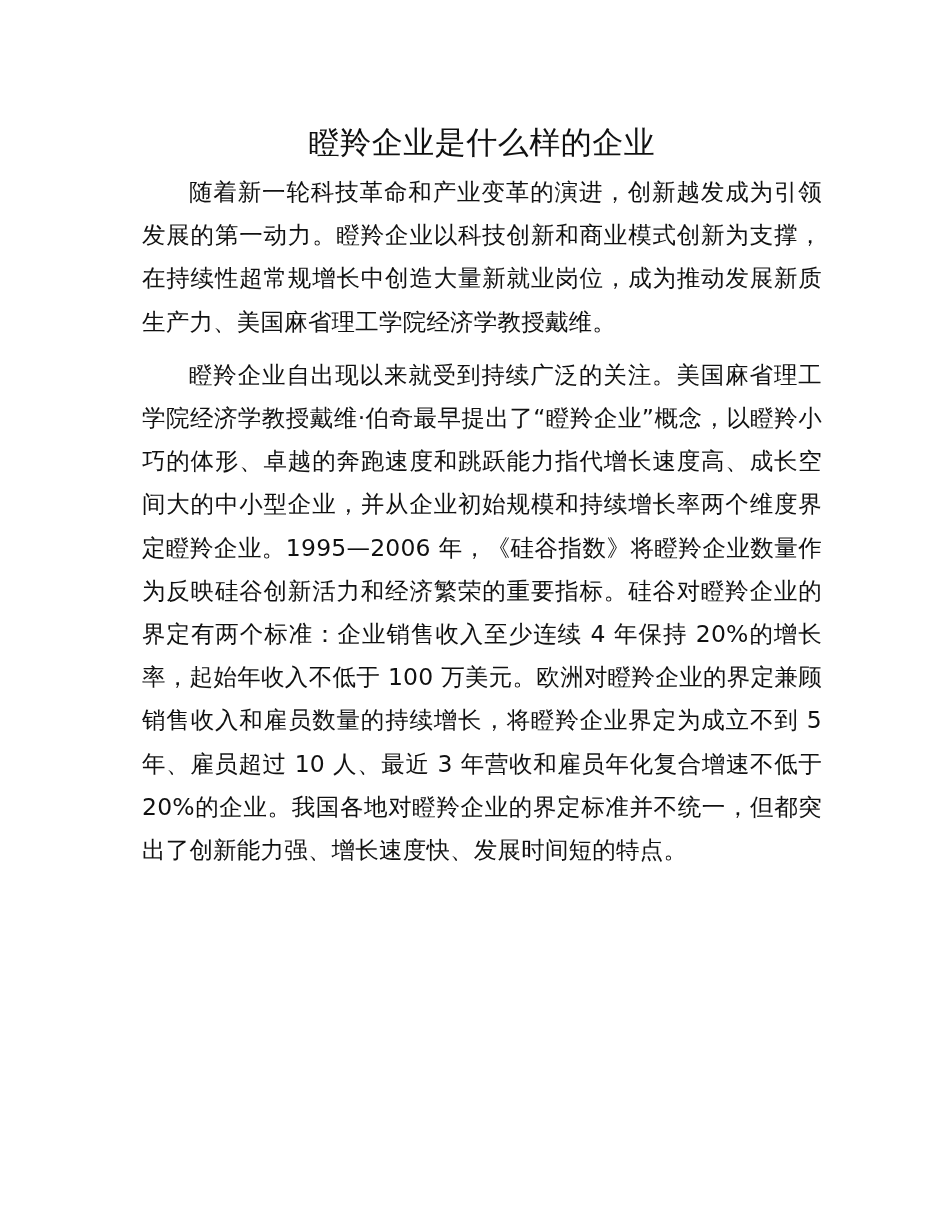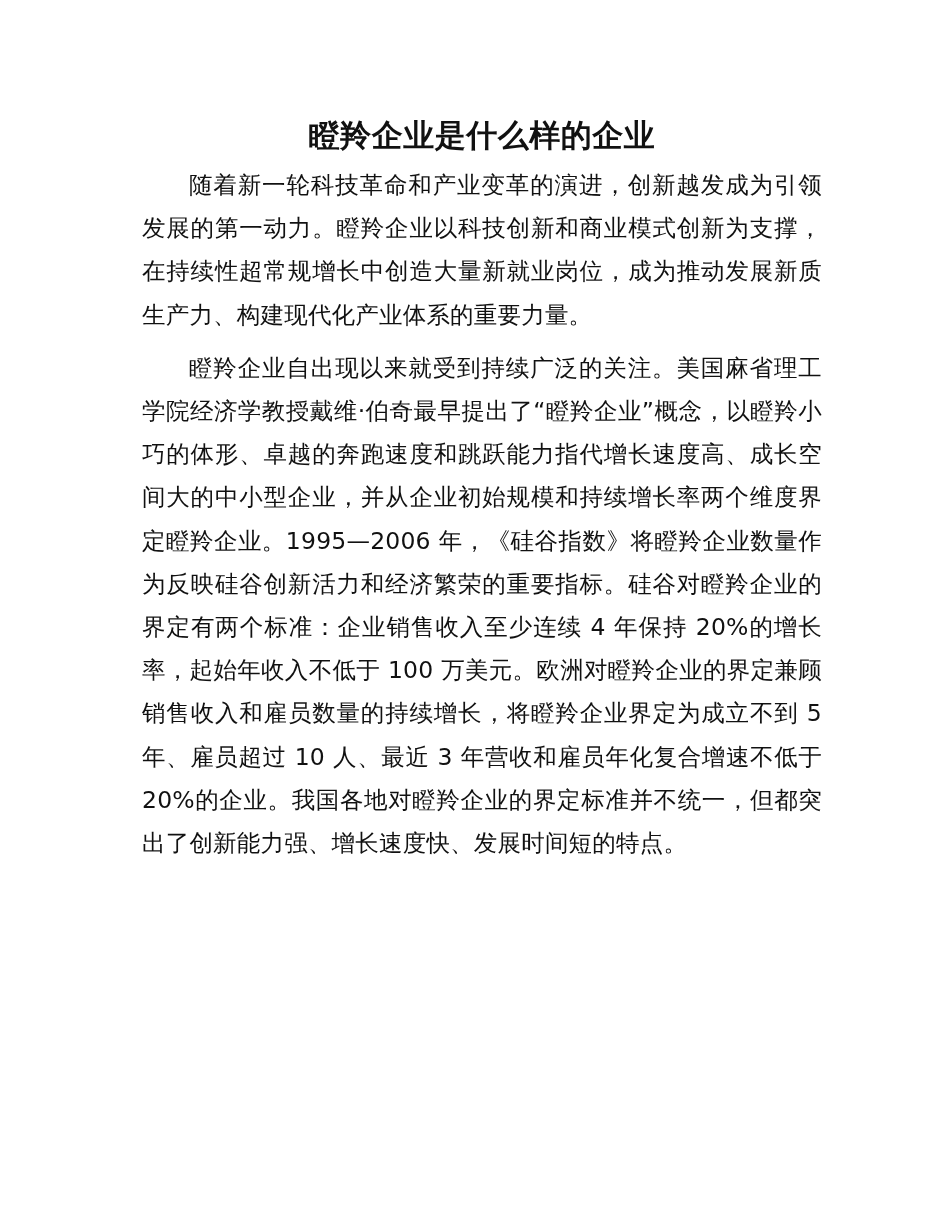--- a/index.html
+++ b/index.html
@@ -18,34 +18,34 @@
     .page {
       position: absolute;
       left: 142px;
       top: 112px;
       width: 680px;
     }
     .doc-title {
       font-size: 31px;
       line-height: 46px;
       text-align: center;
-      margin: 0 0 6px 0;
-      font-weight: bold;
+      margin: 7px 0 6px 0;
+      font-weight: normal;
       letter-spacing: 0.5px;
     }
     .para {
       font-size: 23.5px;
       line-height: 43.2px;
       margin: 0 0 10px 0;
       text-indent: 47px;
       text-align: justify;
       word-break: break-all;
       letter-spacing: 0.2px;
     }
   </style>
 </head>
 <body>
 
 <div class="page">
   <h1 class="doc-title">瞪羚企业是什么样的企业</h1>
-  <p class="para">随着新一轮科技革命和产业变革的演进，创新越发成为引领发展的第一动力。瞪羚企业以科技创新和商业模式创新为支撑，在持续性超常规增长中创造大量新就业岗位，成为推动发展新质生产力、构建现代化产业体系的重要力量。</p>
+  <p class="para">随着新一轮科技革命和产业变革的演进，创新越发成为引领发展的第一动力。瞪羚企业以科技创新和商业模式创新为支撑，在持续性超常规增长中创造大量新就业岗位，成为推动发展新质生产力、美国麻省理工学院经济学教授戴维。</p>
   <p class="para">瞪羚企业自出现以来就受到持续广泛的关注。美国麻省理工学院经济学教授戴维·伯奇最早提出了“瞪羚企业”概念，以瞪羚小巧的体形、卓越的奔跑速度和跳跃能力指代增长速度高、成长空间大的中小型企业，并从企业初始规模和持续增长率两个维度界定瞪羚企业。1995—2006 年，《硅谷指数》将瞪羚企业数量作为反映硅谷创新活力和经济繁荣的重要指标。硅谷对瞪羚企业的界定有两个标准：企业销售收入至少连续 4 年保持 20%的增长率，起始年收入不低于 100 万美元。欧洲对瞪羚企业的界定兼顾销售收入和雇员数量的持续增长，将瞪羚企业界定为成立不到 5 年、雇员超过 10 人、最近 3 年营收和雇员年化复合增速不低于 20%的企业。我国各地对瞪羚企业的界定标准并不统一，但都突出了创新能力强、增长速度快、发展时间短的特点。</p>
 </div>
 
 </body></html>

